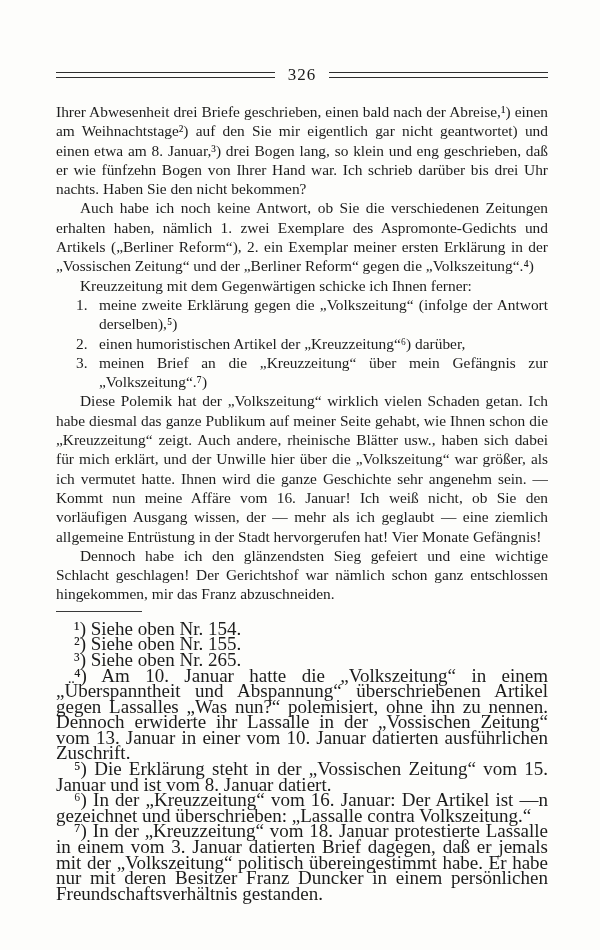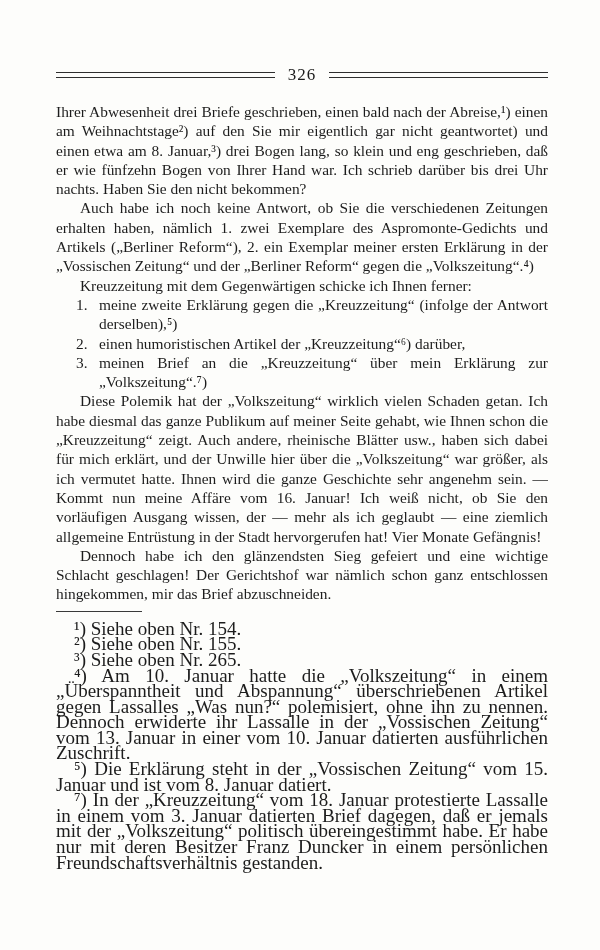--- a/index.html
+++ b/index.html
@@ -92,40 +92,41 @@
   </header>
 
   <main class="bodytext">
     <p class="para noindent">Ihrer Abwesenheit drei Briefe geschrieben, einen bald nach der Abreise,¹) einen am Weihnachtstage²) auf den Sie mir eigentlich gar nicht geantwortet) und einen etwa am 8. Januar,³) drei Bogen lang, so klein und eng geschrieben, daß er wie fünfzehn Bogen von Ihrer Hand war. Ich schrieb darüber bis drei Uhr nachts. Haben Sie den nicht bekommen?</p>
     <p class="para">Auch habe ich noch keine Antwort, ob Sie die verschiedenen Zeitungen erhalten haben, nämlich 1. zwei Exemplare des Aspromonte-Gedichts und Artikels („Berliner Reform“), 2. ein Exemplar meiner ersten Erklärung in der „Vossischen Zeitung“ und der „Berliner Reform“ gegen die „Volkszeitung“.⁴)</p>
     <p class="para">Kreuzzeitung mit dem Gegenwärtigen schicke ich Ihnen ferner:</p>
 
     <ol class="enclosures">
       <li class="enc-item">
         <span class="enc-marker">1.</span>
-        <span class="enc-text">meine zweite Erklärung gegen die „Kreuzzeitung“ (infolge der Antwort derselben),⁵)</span>
+        <span class="enc-text">meine zweite Erklärung gegen die „Volkszeitung“ (infolge der Antwort derselben),⁵)</span>
       </li>
       <li class="enc-item">
         <span class="enc-marker">2.</span>
         <span class="enc-text">einen humoristischen Artikel der „Kreuzzeitung“⁶) darüber,</span>
       </li>
       <li class="enc-item">
         <span class="enc-marker">3.</span>
-        <span class="enc-text">meinen Brief an die „Kreuzzeitung“ über mein Erklärung zur „Volkszeitung“.⁷)</span>
+        <span class="enc-text">meinen Brief an die „Kreuzzeitung“ über mein Gefängnis zur „Volkszeitung“.⁷)</span>
       </li>
     </ol>
 
     <p class="para">Diese Polemik hat der „Volkszeitung“ wirklich vielen Schaden getan. Ich habe diesmal das ganze Publikum auf meiner Seite gehabt, wie Ihnen schon die „Kreuzzeitung“ zeigt. Auch andere, rheinische Blätter usw., haben sich dabei für mich erklärt, und der Unwille hier über die „Volkszeitung“ war größer, als ich vermutet hatte. Ihnen wird die ganze Geschichte sehr angenehm sein. — Kommt nun meine Affäre vom 16. Januar! Ich weiß nicht, ob Sie den vorläufigen Ausgang wissen, der — mehr als ich geglaubt — eine ziemlich allgemeine Entrüstung in der Stadt hervorgerufen hat! Vier Monate Gefängnis!</p>
-    <p class="para">Dennoch habe ich den glänzendsten Sieg gefeiert und eine wichtige Schlacht geschlagen! Der Gerichtshof war nämlich schon ganz entschlossen hingekommen, mir das Brief abzuschneiden.</p>
+    <p class="para">Dennoch habe ich den glänzendsten Sieg gefeiert und eine wichtige Schlacht geschlagen! Der Gerichtshof war nämlich schon ganz entschlossen hingekommen, mir das Franz abzuschneiden.</p>
   </main>
 
   <div class="fn-sep"></div>
 
   <section class="footnotes">
     <p class="fn">¹) Siehe oben Nr. 154.</p>
     <p class="fn">²) Siehe oben Nr. 155.</p>
     <p class="fn">³) Siehe oben Nr. 265.</p>
     <p class="fn">⁴) Am 10. Januar hatte die „Volkszeitung“ in einem „Überspanntheit und Abspannung“ überschriebenen Artikel gegen Lassalles „Was nun?“ polemisiert, ohne ihn zu nennen. Dennoch erwiderte ihr Lassalle in der „Vossischen Zeitung“ vom 13. Januar in einer vom 10. Januar datierten ausführlichen Zuschrift.</p>
     <p class="fn">⁵) Die Erklärung steht in der „Vossischen Zeitung“ vom 15. Januar und ist vom 8. Januar datiert.</p>
+    <p class="fn">⁶) In der „Kreuzzeitung“ vom 16. Januar: Der Artikel ist —n gezeichnet und überschrieben: „Lassalle contra Volkszeitung.“</p>
     <p class="fn">⁷) In der „Kreuzzeitung“ vom 18. Januar protestierte Lassalle in einem vom 3. Januar datierten Brief dagegen, daß er jemals mit der „Volkszeitung“ politisch übereingestimmt habe. Er habe nur mit deren Besitzer Franz Duncker in einem persönlichen Freundschaftsverhältnis gestanden.</p>
   </section>
 
 </div>
 
 </body></html>

